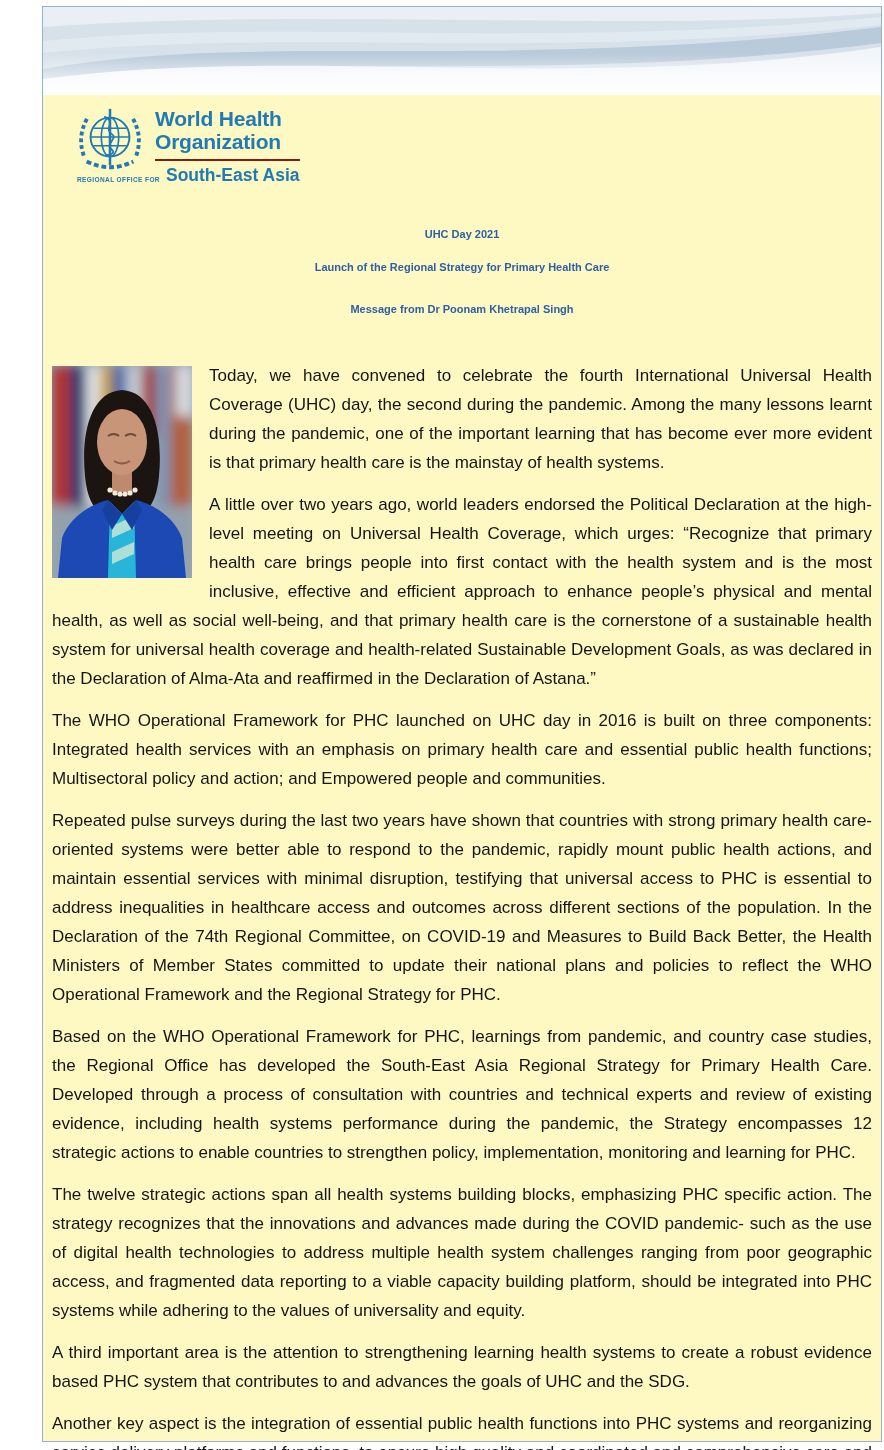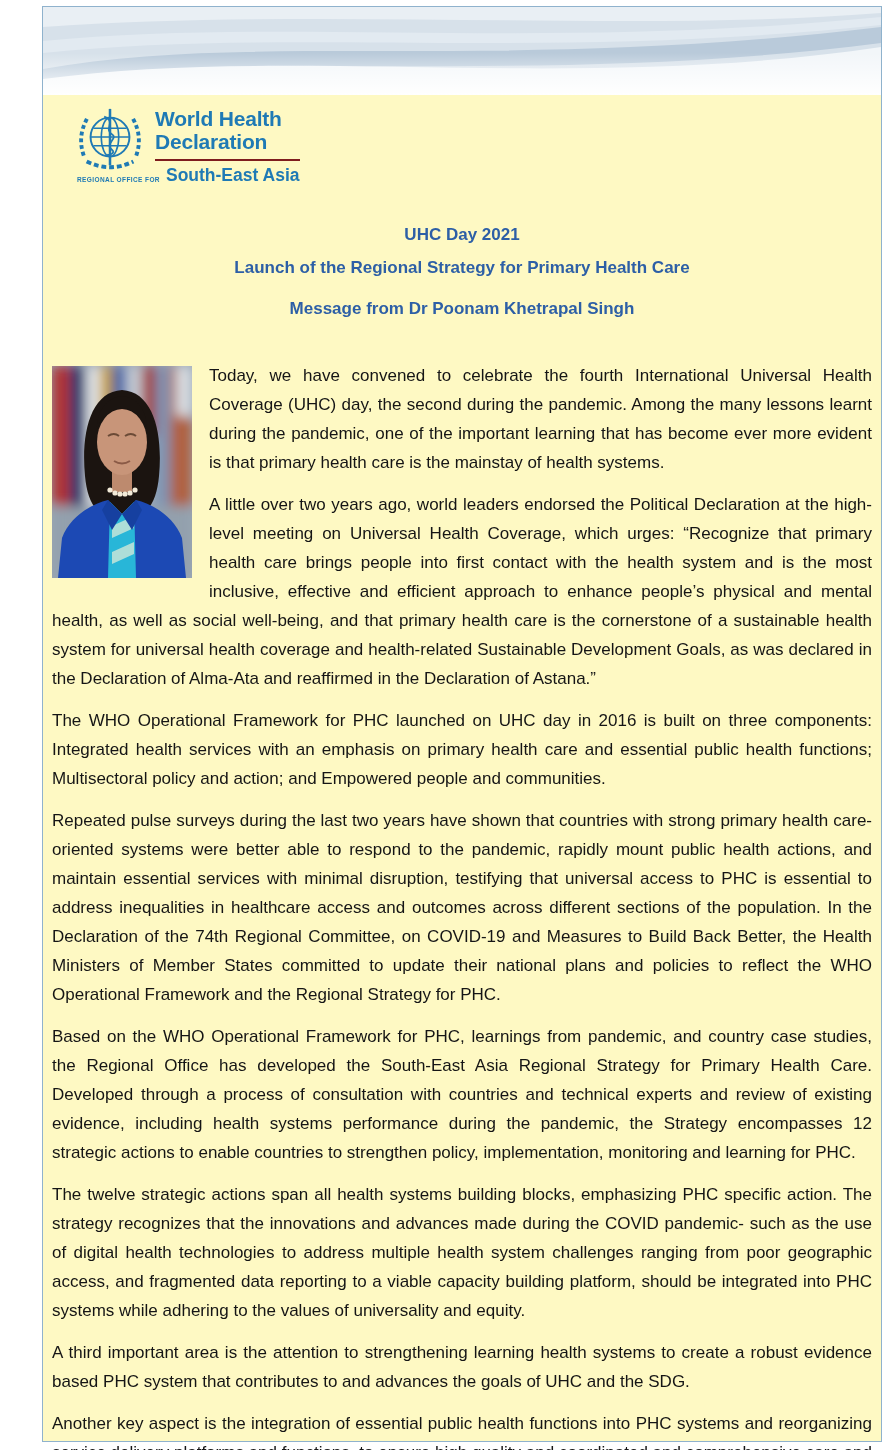--- a/index.html
+++ b/index.html
@@ -8,21 +8,21 @@
   .waveband{display:block;width:100%;height:88px;}
   
   .logo-row{display:flex;margin:10px 0 0 32px;}
   .emblem{width:70px;height:70px;flex:0 0 auto;}
   .logo-text{margin-left:10px;margin-top:2px;color:#1f7ab5;}
   .lt-main{font-size:21px;font-weight:bold;line-height:23px;letter-spacing:-0.2px;}
   .lt-sub-row{display:flex;align-items:flex-end;margin-top:6px;border-top:2px solid #7f1d1d;padding-top:4px;}
   .lt-office{font-size:6.5px;font-weight:bold;letter-spacing:0.4px;margin:0 6px 3px -78px;white-space:nowrap;}
   .lt-region{font-size:17.5px;font-weight:bold;white-space:nowrap;}
   
-  .titles{text-align:center;color:#2d5fa6;font-weight:bold;font-size:17px;margin-top:32px;}
+  .titles{text-align:center;color:#2d5fa6;font-weight:bold;font-size:11px;margin-top:32px;}
   .title-group div{line-height:33px;}
   .subtitle-group{margin-top:9px;}
   .subtitle-group div{line-height:32px;}
   
   .content{margin:36px 9px 0 9px;font-size:17px;line-height:29px;color:#151515;text-align:justify;}
   .content p{margin:0 0 13px 0;}
   .photo{float:left;width:140px;height:212px;margin:5px 17px 14px 0;display:block;}
   .quote{}
 </style>
 </head>
@@ -53,21 +53,21 @@
         <path d="M12,58 Q36,70 60,58" stroke-width="4" stroke-dasharray="5 3"></path>
         <circle cx="36" cy="33" r="20" stroke-width="2"></circle>
         <ellipse cx="36" cy="33" rx="9" ry="20" stroke-width="1.6"></ellipse>
         <path d="M16.5,33 H55.5 M19,24 H53 M19,42 H53" stroke-width="1.6"></path>
         <path d="M36,4 V62" stroke-width="2.6"></path>
         <path d="M30,12 C43,17 29,25 38,30 C45,34 30,40 38,46 C42,49 36,52 33,51" stroke-width="1.8"></path>
       </g>
     </svg>
     <div class="logo-text">
       <div class="lt-main">World Health</div>
-      <div class="lt-main">Declaration</div>
+      <div class="lt-main">Organization</div>
       <div class="lt-sub-row">
         <span class="lt-office">REGIONAL OFFICE FOR</span>
         <span class="lt-region">South-East Asia</span>
       </div>
     </div>
   </div>
 
   <div class="titles">
     <div class="title-group">
       <div>UHC Day 2021</div>

